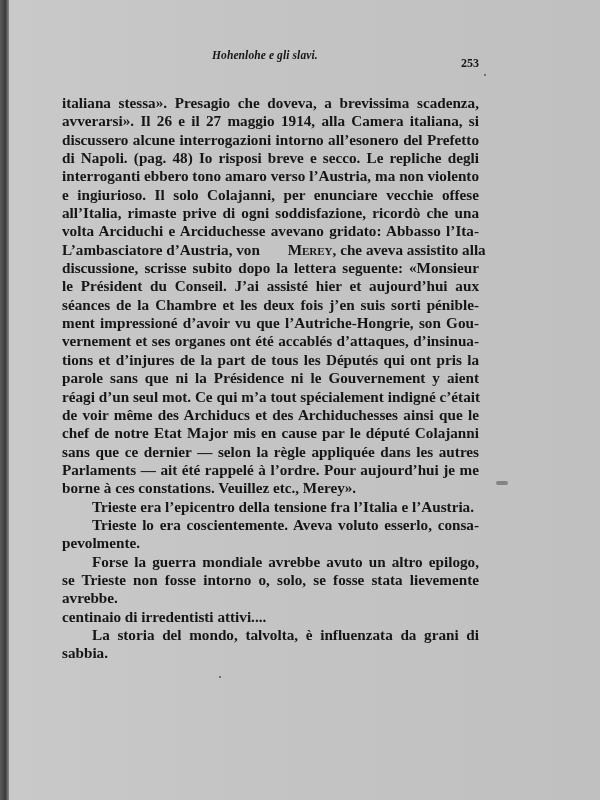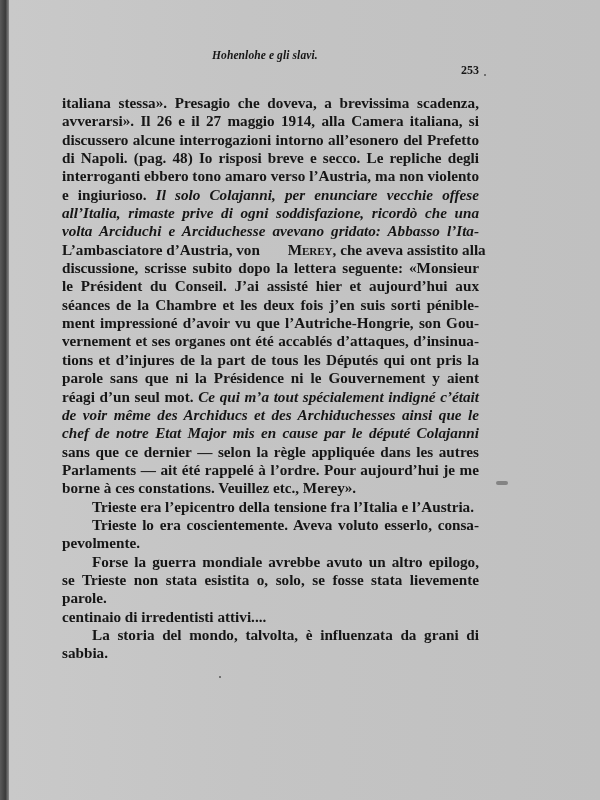--- a/index.html
+++ b/index.html
@@ -23,37 +23,37 @@
     font-size: 11px;
     text-decoration: underline;
   }
   .running-title {
     position: absolute; left: 150px; top: 2px;
     font-style: italic; font-weight: bold; letter-spacing: 0.1px;
     font-family: "Liberation Serif", serif;
     font-size: 11.5px;
   }
   .page-number {
-    position: absolute; right: 0; top: 16px;
+    position: absolute; right: 0; top: 9px;
     font-family: "Liberation Serif", serif; font-weight: bold; font-size: 12px; margin-left: 12px;
   }
   .body-text {
     position: absolute; left: 62px; top: 94px; width: 417px;
     font-family: "Liberation Serif", serif;
     font-size: 15.2px; line-height: 18.35px;
     font-weight: bold;
     text-align: justify;
   }
   .line {
     display: block; height: 18.35px; white-space: nowrap;
     text-align-last: justify; text-align: justify;
   }
   .line.last { text-align-last: left; }
   .line.indent { padding-left: 30px; }
-  .it { font-style: italic; }
+  .it { }
   .sc { font-variant: small-caps; margin-left: 24px; }
   .smudge {
     position: absolute; left: 496px; top: 481px; width: 12px; height: 4px;
     background: #6a6a6a; border-radius: 2px; opacity: 0.7;
   }
   .dot {
     position: absolute; width: 2px; height: 2px; background: #555; border-radius: 1px;
   }
 </style>
 </head>
@@ -94,22 +94,22 @@
     </div>
     <div>
       <span class="line indent last"><span>Trieste era l’epicentro della tensione fra l’Italia e l’Austria.</span></span>
     </div>
     <div>
       <span class="line indent"><span>Trieste lo era coscientemente. Aveva voluto esserlo, consa-</span></span>
       <span class="line last"><span>pevolmente.</span></span>
     </div>
     <div>
       <span class="line indent"><span>Forse la guerra mondiale avrebbe avuto un altro epilogo,</span></span>
-      <span class="line"><span>se Trieste non stata esistita o, solo, se fosse stata lievemente</span></span>
-      <span class="line last"><span>parole.</span></span>
+      <span class="line"><span>se Trieste non fosse intorno o, solo, se fosse stata lievemente</span></span>
+      <span class="line last"><span>avrebbe.</span></span>
     </div>
     <div>
       <span class="line last"><span>centinaio di irredentisti attivi....</span></span>
     </div>
     <div>
       <span class="line indent"><span>La storia del mondo, talvolta, è influenzata da grani di</span></span>
       <span class="line last"><span>sabbia.</span></span>
     </div>
   </div>
 

